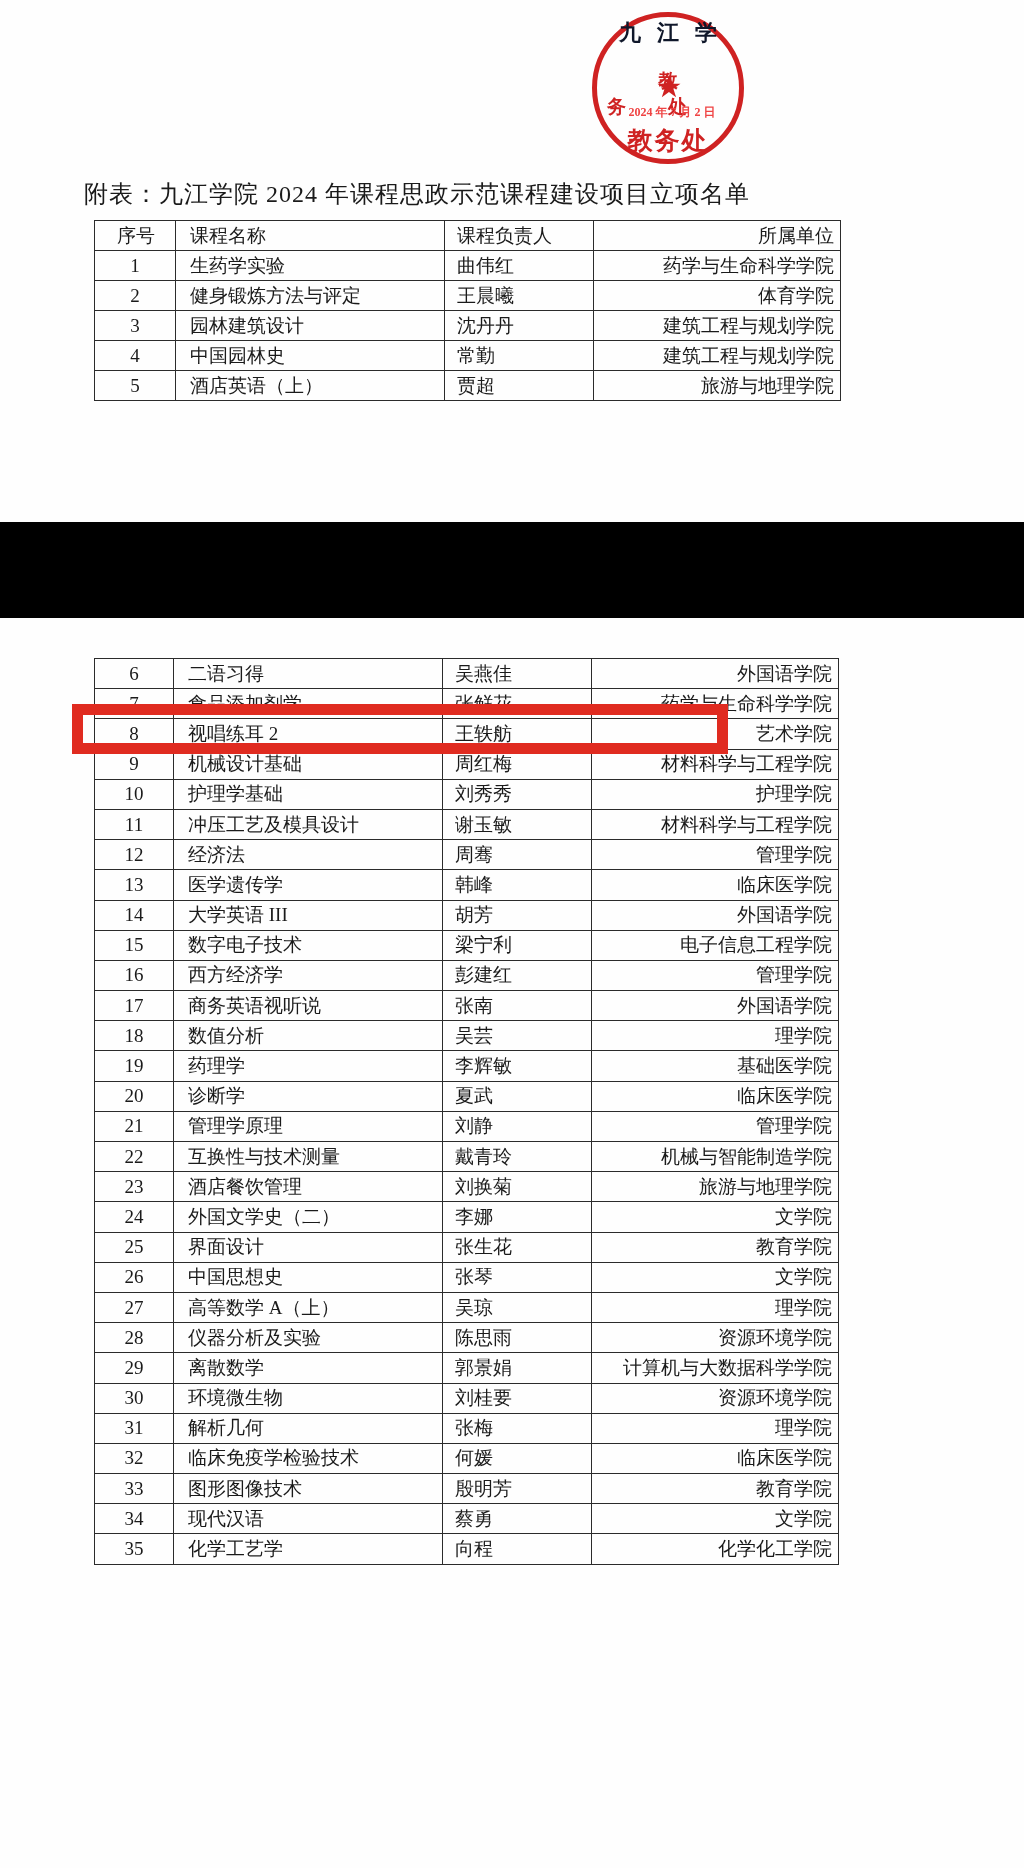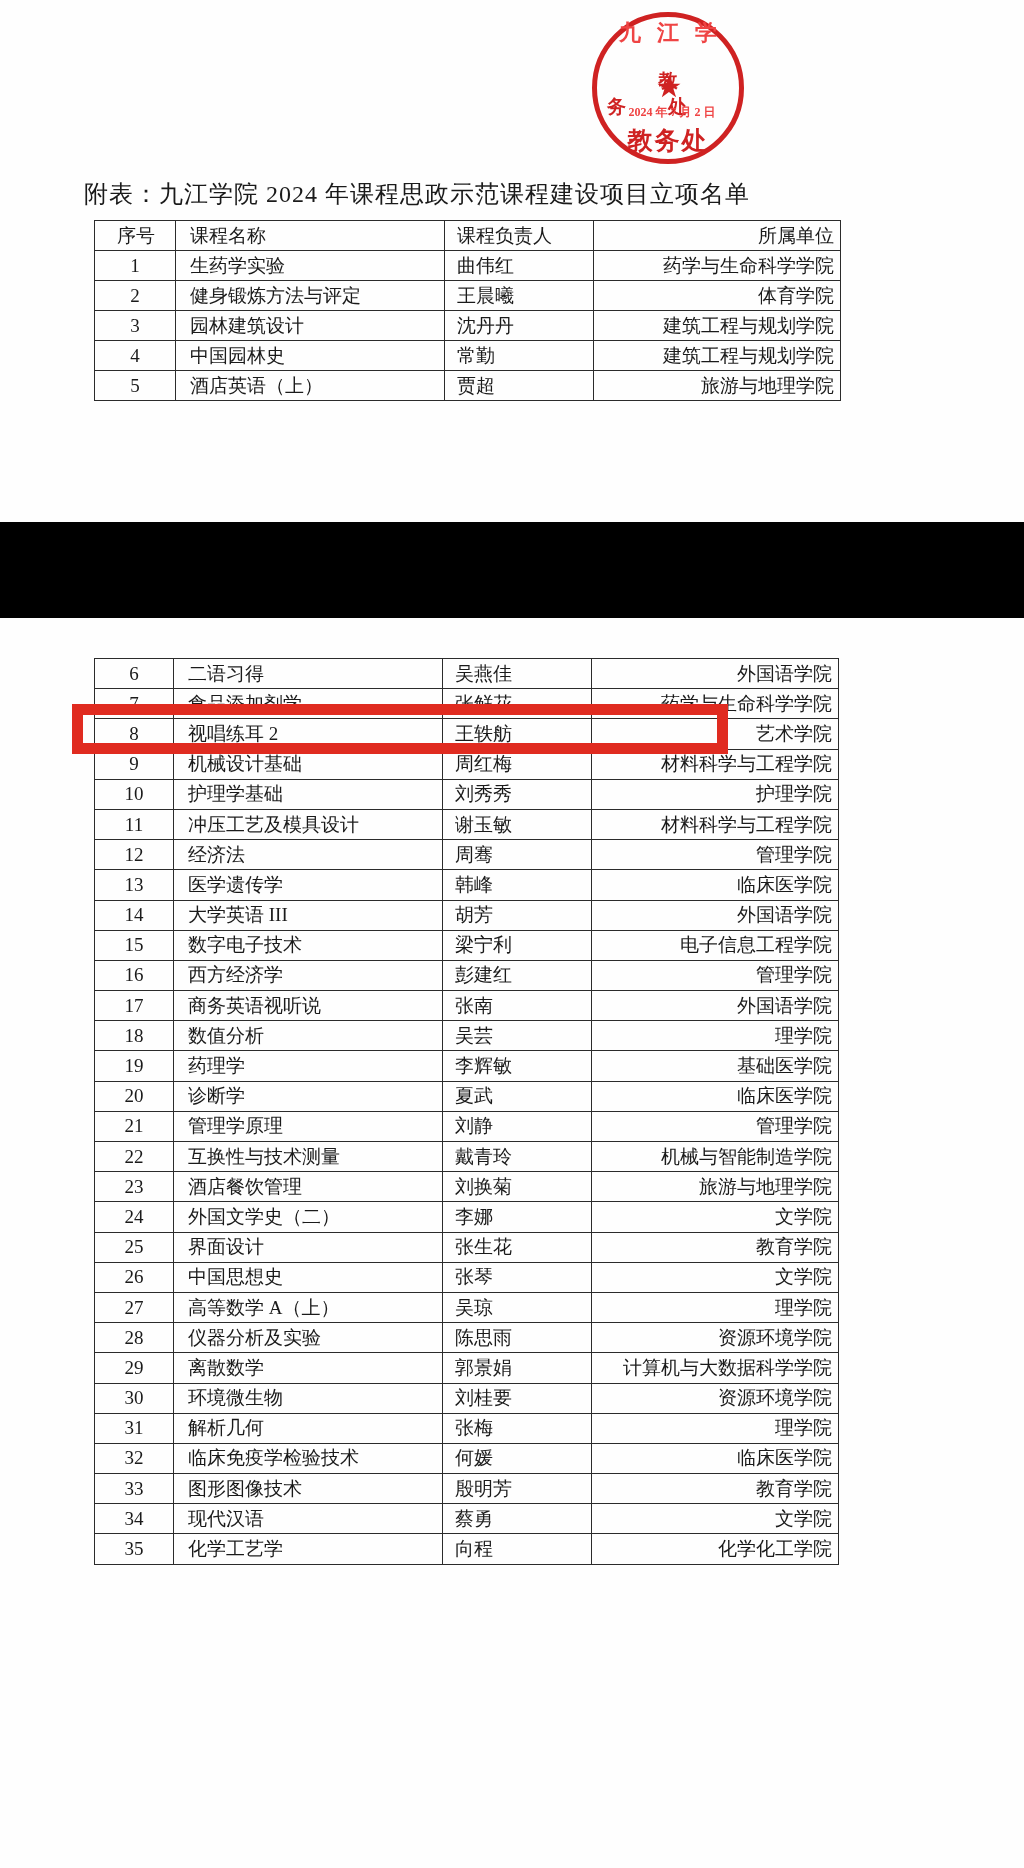--- a/index.html
+++ b/index.html
@@ -48,21 +48,21 @@
     color: #cf2222;
     font-size: 30px;
     line-height: 30px;
     text-align: center;
   }
   #seal .arc-top {
     position: absolute;
     left: 0; top: 6px;
     width: 152px;
     text-align: center;
-    color: #ef4444;
+    color: #0f172a;
     font-weight: bold;
     font-size: 22px;
     letter-spacing: 16px;
     text-indent: 16px;
   }
   #seal .arc-mid {
     position: absolute;
     left: 0; top: 56px;
     width: 152px;
     text-align: center;

